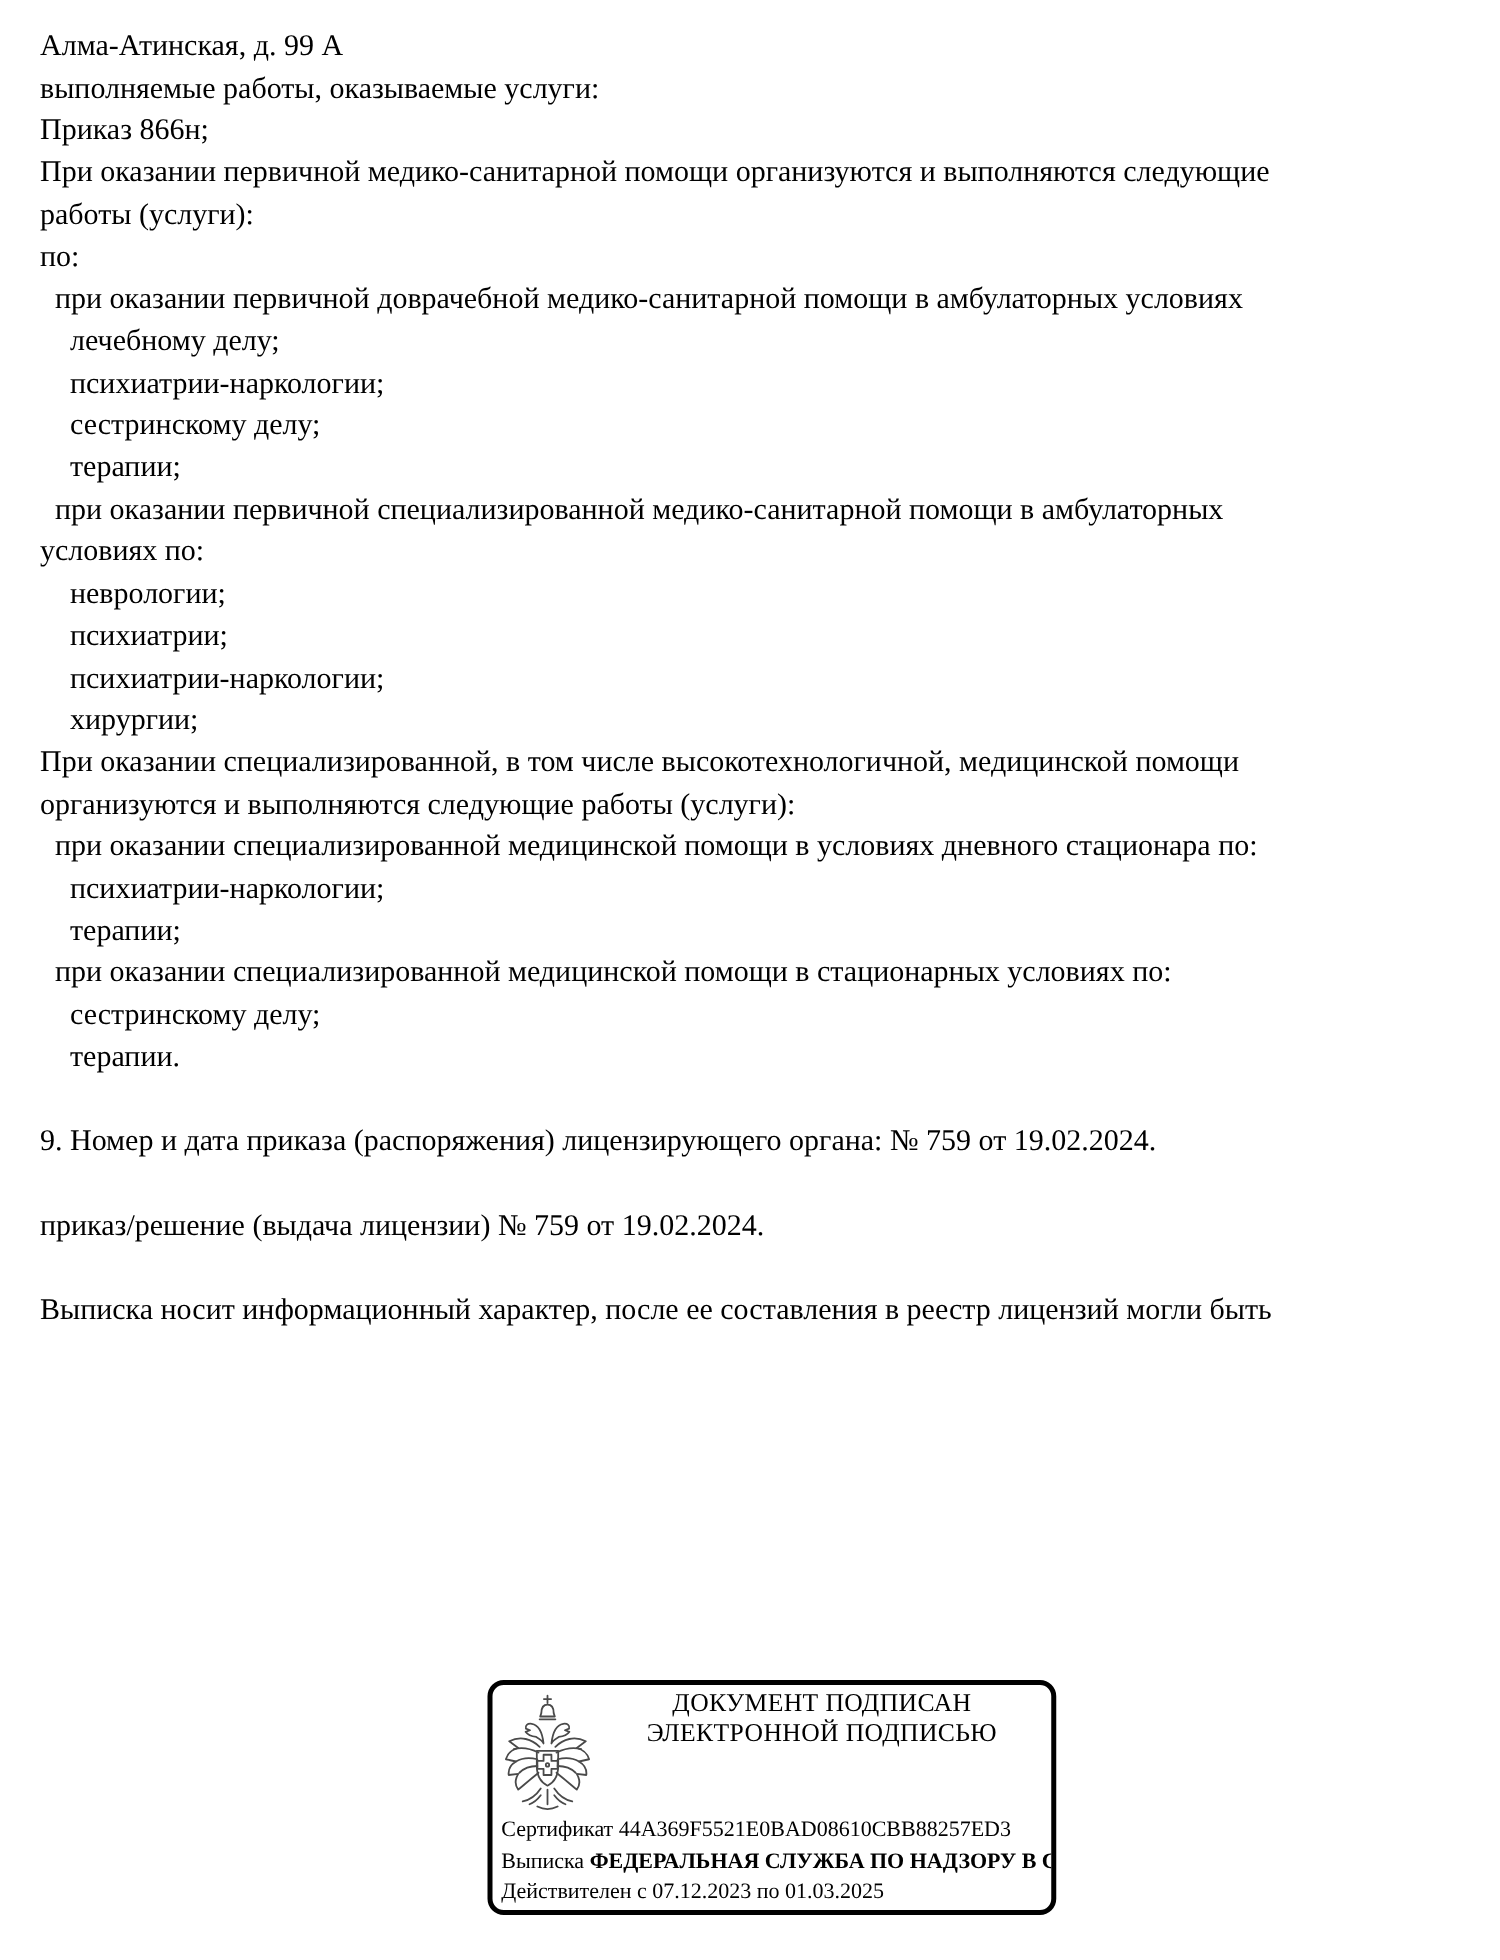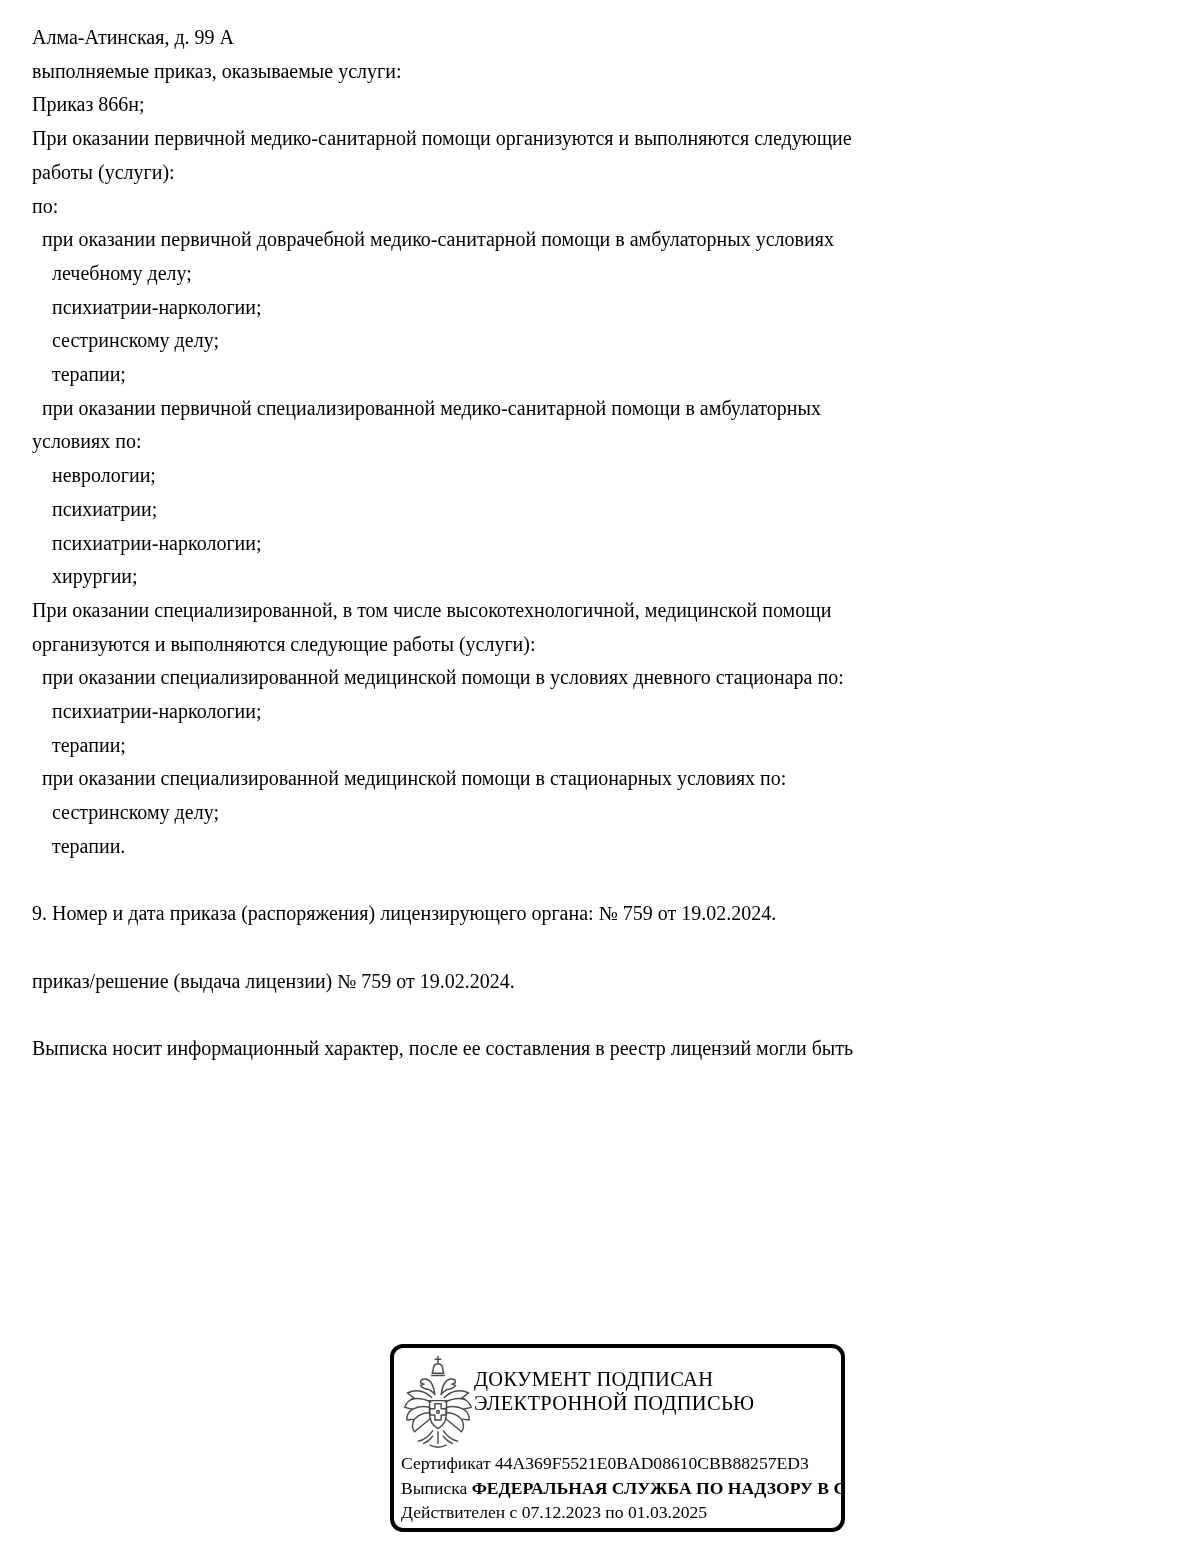--- a/index.html
+++ b/index.html
@@ -10,21 +10,21 @@
     background: #ffffff;
     color: #000000;
     font-family: "Liberation Serif", "DejaVu Serif", serif;
     overflow: hidden;
   }
   .doc {
     position: absolute;
     top: 21px;
     left: 32px;
     right: 14px;
-    font-size: 20px;
+    font-size: 24px;
     line-height: 33.7px;
   }
   .line {
     white-space: pre;
     min-height: 33.7px;
   }
   
   .stamp {
     position: absolute;
     left: 390px;
@@ -40,22 +40,21 @@
   }
   .stamp-top { display: flex; align-items: flex-start; }
   .eagle {
     flex: none;
     width: 72px;
     height: 94px;
     margin: 3px 0 0 2px;
   }
   .stamp-title {
     flex: 1;
-    text-align: left;
-    margin-top: 16px;
+    text-align: center;
     padding-right: 0;
     font-size: 20.5px;
     line-height: 23.5px;
     letter-spacing: 0.3px;
   }
   .stamp-lines {
     margin-top: 2px;
     padding-left: 1px;
     font-size: 17.6px;
     line-height: 24.6px;
@@ -63,21 +62,21 @@
   .stamp-line { white-space: nowrap; }
   .bold { font-weight: bold; }
 </style>
 </head>
 <body>
 
 <div class="page">
 
   <div class="doc">
     <div class="line">Алма-Атинская, д. 99 А</div>
-    <div class="line">выполняемые приказ, оказываемые услуги:</div>
+    <div class="line">выполняемые работы, оказываемые услуги:</div>
     <div class="line">Приказ 866н;</div>
     <div class="line">При оказании первичной медико-санитарной помощи организуются и выполняются следующие</div>
     <div class="line">работы (услуги):</div>
     <div class="line">по:</div>
     <div class="line">  при оказании первичной доврачебной медико-санитарной помощи в амбулаторных условиях</div>
     <div class="line">    лечебному делу;</div>
     <div class="line">    психиатрии-наркологии;</div>
     <div class="line">    сестринскому делу;</div>
     <div class="line">    терапии;</div>
     <div class="line">  при оказании первичной специализированной медико-санитарной помощи в амбулаторных</div>

